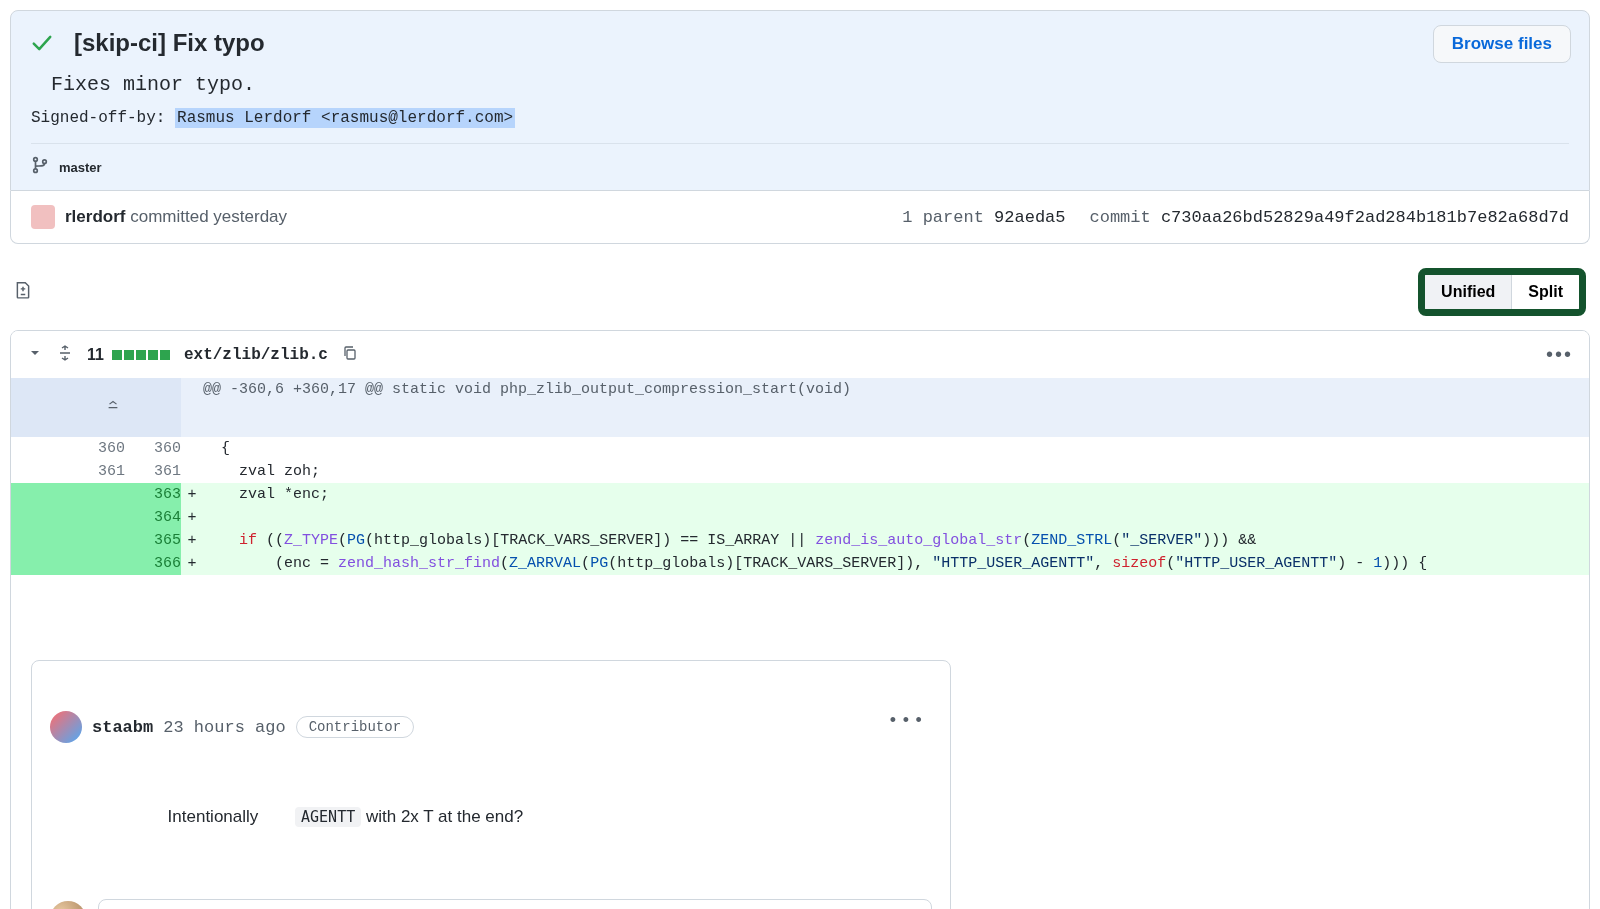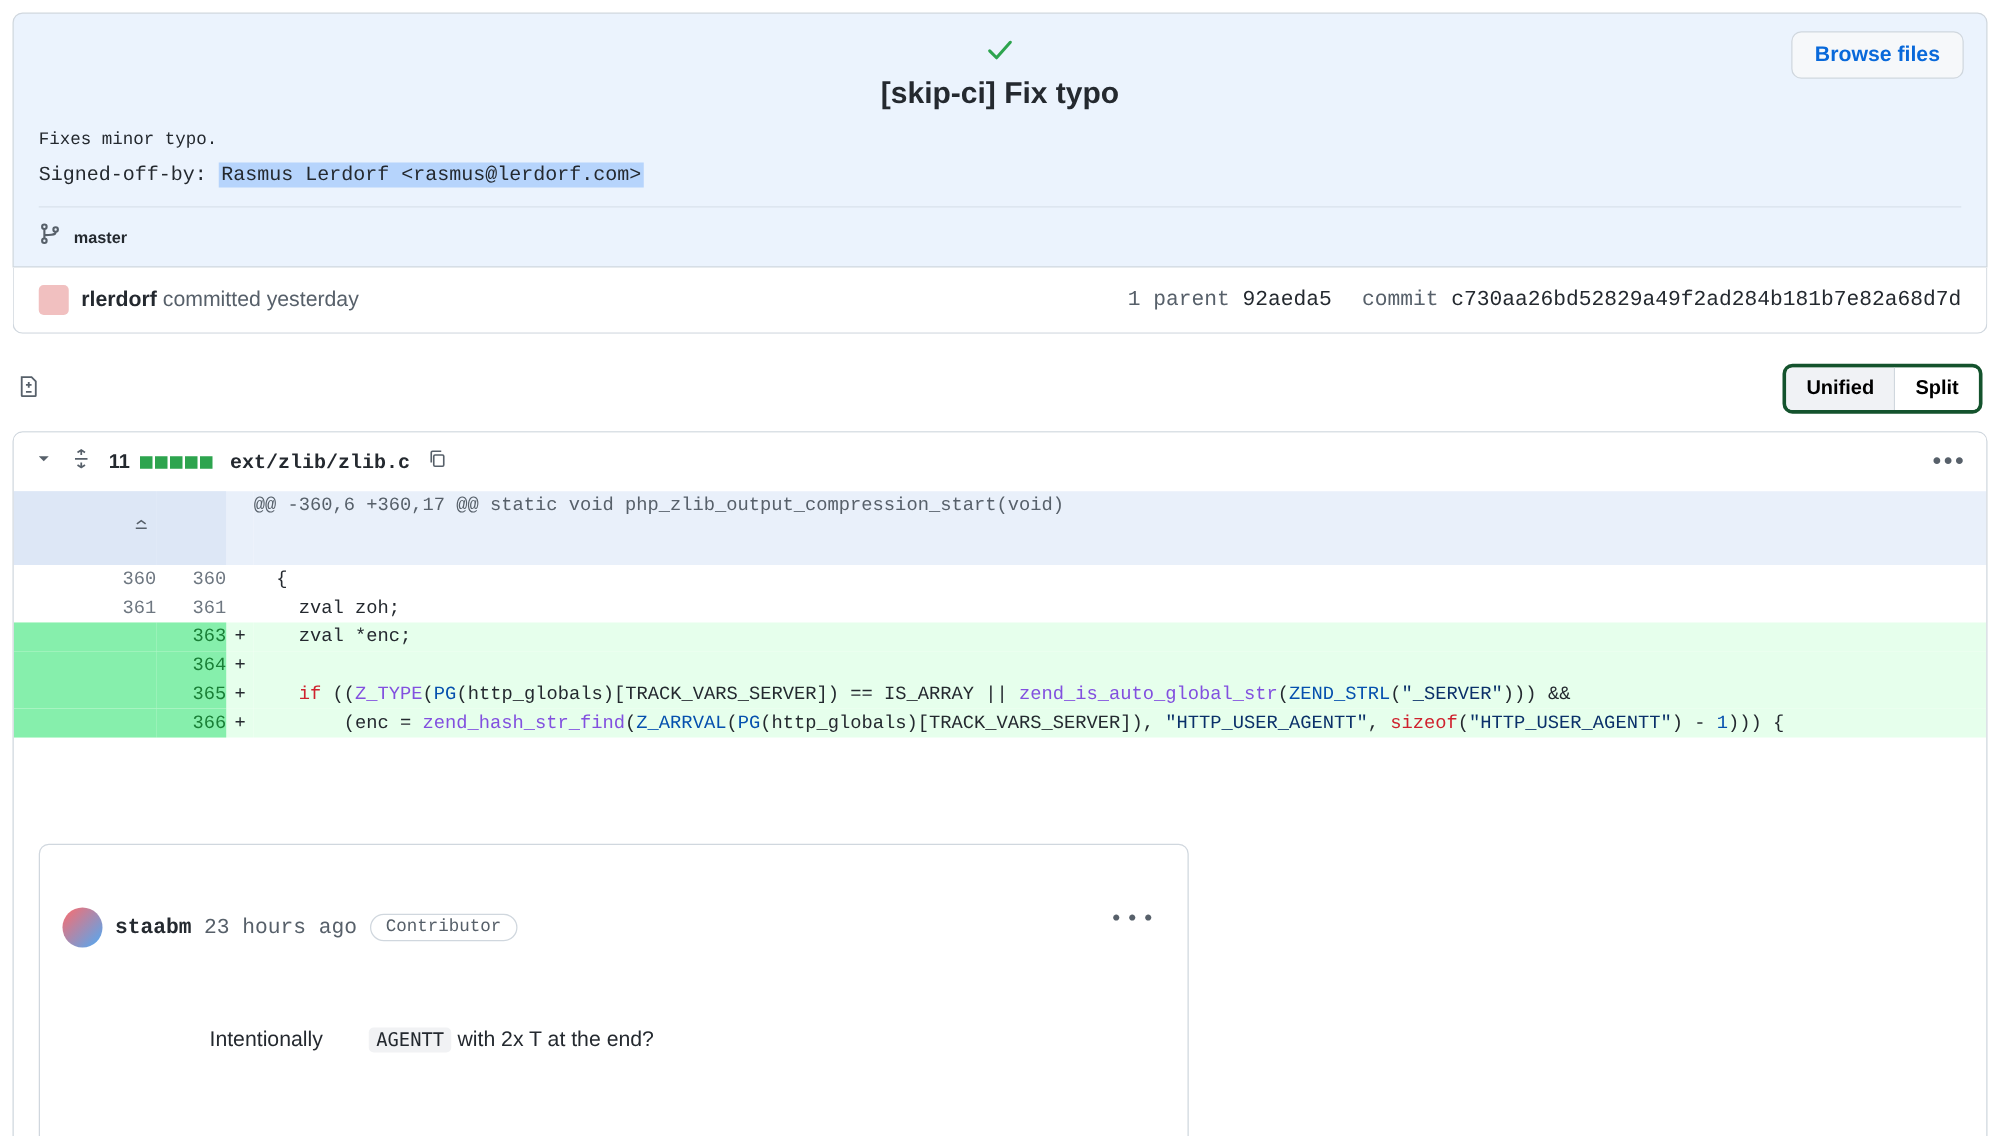--- a/index.html
+++ b/index.html
@@ -14,35 +14,35 @@
   .mono { font-family: ui-monospace, SFMono-Regular, "SF Mono", Consolas, "Liberation Mono", Menlo, monospace; }
 
   
   .commit-header {
     background: #ebf3fd;
     border: 1px solid #d0d7de;
     border-radius: 8px 8px 0 0;
     position: relative;
     padding: 18px 20px 0 20px;
   }
-  .commit-title-row { display: flex; align-items: center; gap: 10px; flex-direction: column; }
+  .commit-title-row { display: flex; align-items: center; gap: 21px; }
   .check-icon { color: #2da44e; display: inline-flex; }
   .commit-title { font-size: 24px; font-weight: 600; margin: 0; }
   .browse-btn {
     position: absolute; right: 18px; top: 14px;
     background: #f6f8fa;
     border: 1px solid #d0d7de;
     border-radius: 8px;
     padding: 8px 18px;
     font-size: 17px;
     font-weight: 600;
     color: #0969da;
     cursor: pointer;
   }
-  .commit-desc { margin-top: 12px; font-size: 14px; line-height: 1.6; }
+  .commit-desc { margin-top: 12px; font-size: 20px; line-height: 1.6; margin-left: 20px; }
   .signed-off { margin-top: 8px; font-size: 16px; }
   .signed-off .hl { background: #b6d4fc; padding: 1px 2px; }
   .branch-row { display:flex; align-items:center; gap:10px; border-top:1px solid #d9e2ec; margin-top:16px; padding: 12px 0; }
   .branch-name { font-weight:600; font-size:13px; }
 
   .commit-meta {
     border: 1px solid #d0d7de;
     border-top: none;
     border-radius: 0 0 8px 8px;
     background: #ffffff;
@@ -59,21 +59,21 @@
 
   
   .summary-row {
     display:flex; justify-content:space-between; align-items:center;
     margin: 24px 4px 14px 4px;
     font-size: 18px;
   }
   .summary-left { display:flex; align-items:center; gap:8px; }
   .file-icon { color:#57606a; }
   .link { color:#0969da; font-weight:600; }
-  .toggle-group { display:flex; border:3px solid #14532d; border-radius:8px; overflow:hidden; }
+  .toggle-group { display:flex; border:7px solid #14532d; border-radius:8px; overflow:hidden; }
   .toggle-btn { padding:8px 16px; font-size:16px; font-weight:600; background:#fff; border:none; cursor:pointer; }
   .toggle-btn.active { background:#f0f2f5; }
   .toggle-btn + .toggle-btn { border-left:1px solid #d0d7de; }
 
   
   .diff-box { border:1px solid #d0d7de; border-radius:8px; overflow:hidden; }
   .diff-header {
     display:flex; align-items:center; justify-content:space-between;
     padding:12px 16px;
     font-size:16px;

